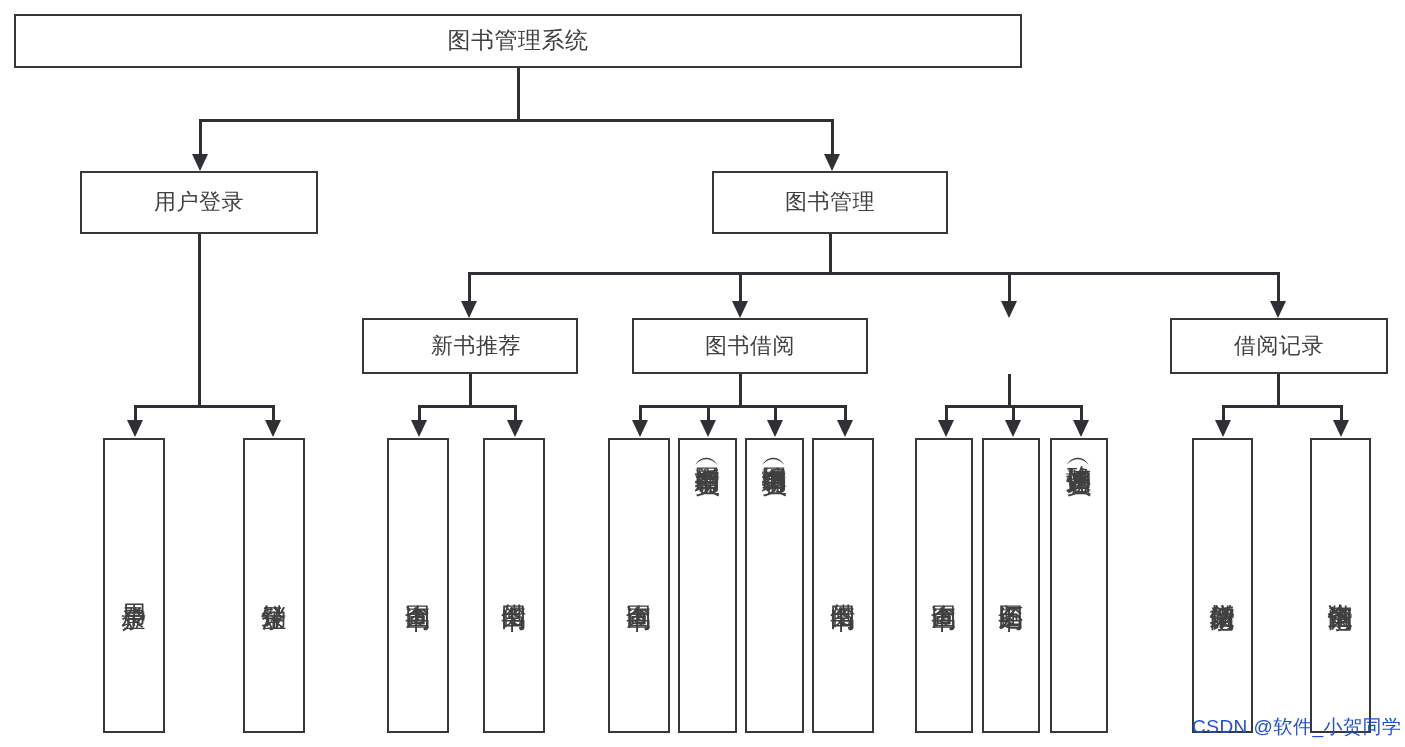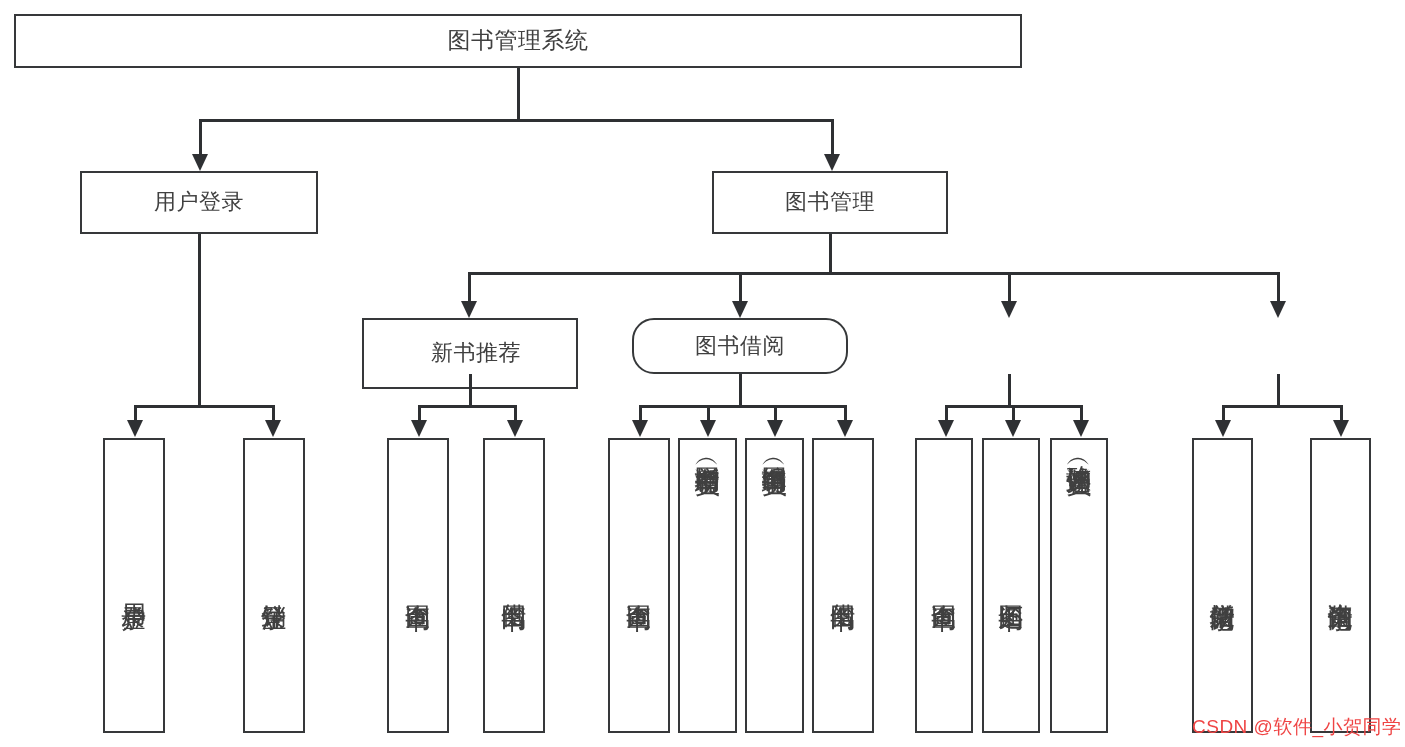--- a/index.html
+++ b/index.html
@@ -65,21 +65,21 @@
     position: absolute;
     width: 0;
     height: 0;
     border-left: 8px solid transparent;
     border-right: 8px solid transparent;
     border-top: 17px solid #2e3033;
   }
   .watermark {
     position: absolute;
     font-size: 19px;
-    color: #ef4444;
+    color: #1d4ed8;
     white-space: nowrap;
     letter-spacing: 0.5px;
   }
 </style>
 </head>
 <body>
 
 <div id="canvas">
 
   <div class="node root horizontal" style="left:14px; top:14px; width:1008px; height:54px;">
@@ -111,25 +111,28 @@
   <div class="conn h" style="left:468px; top:272px; width:811px;"></div>
   <div class="conn v" style="left:468px; top:272px; height:30px;"></div>
   <div class="arrow" style="left:461px; top:301px;"></div>
   <div class="conn v" style="left:739px; top:272px; height:30px;"></div>
   <div class="arrow" style="left:732px; top:301px;"></div>
   <div class="conn v" style="left:1008px; top:272px; height:30px;"></div>
   <div class="arrow" style="left:1001px; top:301px;"></div>
   <div class="conn v" style="left:1277px; top:272px; height:30px;"></div>
   <div class="arrow" style="left:1270px; top:301px;"></div>
 
-  <div class="node horizontal" style="left:362px; top:318px; width:216px; height:71px;padding-left:12px;">
+  <div class="node horizontal" style="left:362px; top:318px; width:216px; height:56px;padding-left:12px;">
     <span class="label">新书推荐</span>
   </div>
-  <div class="node horizontal" style="left:632px; top:318px; width:216px; height:56px;border-radius:22px;">
+  <div class="node horizontal" style="left:632px; top:318px; width:236px; height:56px;">
     <span class="label">图书借阅</span>
+  </div>
+  <div class="node horizontal" style="left:1170px; top:318px; width:218px; height:56px;">
+    <span class="label">借阅记录</span>
   </div>
 
   <div class="conn v" style="left:469px; top:374px; height:31px;"></div>
   <div class="conn h" style="left:418px; top:405px; width:96px;"></div>
   <div class="conn v" style="left:418px; top:405px; height:16px;"></div>
   <div class="arrow" style="left:411px; top:420px;"></div>
   <div class="conn v" style="left:514px; top:405px; height:16px;"></div>
   <div class="arrow" style="left:507px; top:420px;"></div>
 
   <div class="conn v" style="left:739px; top:374px; height:31px;"></div>

